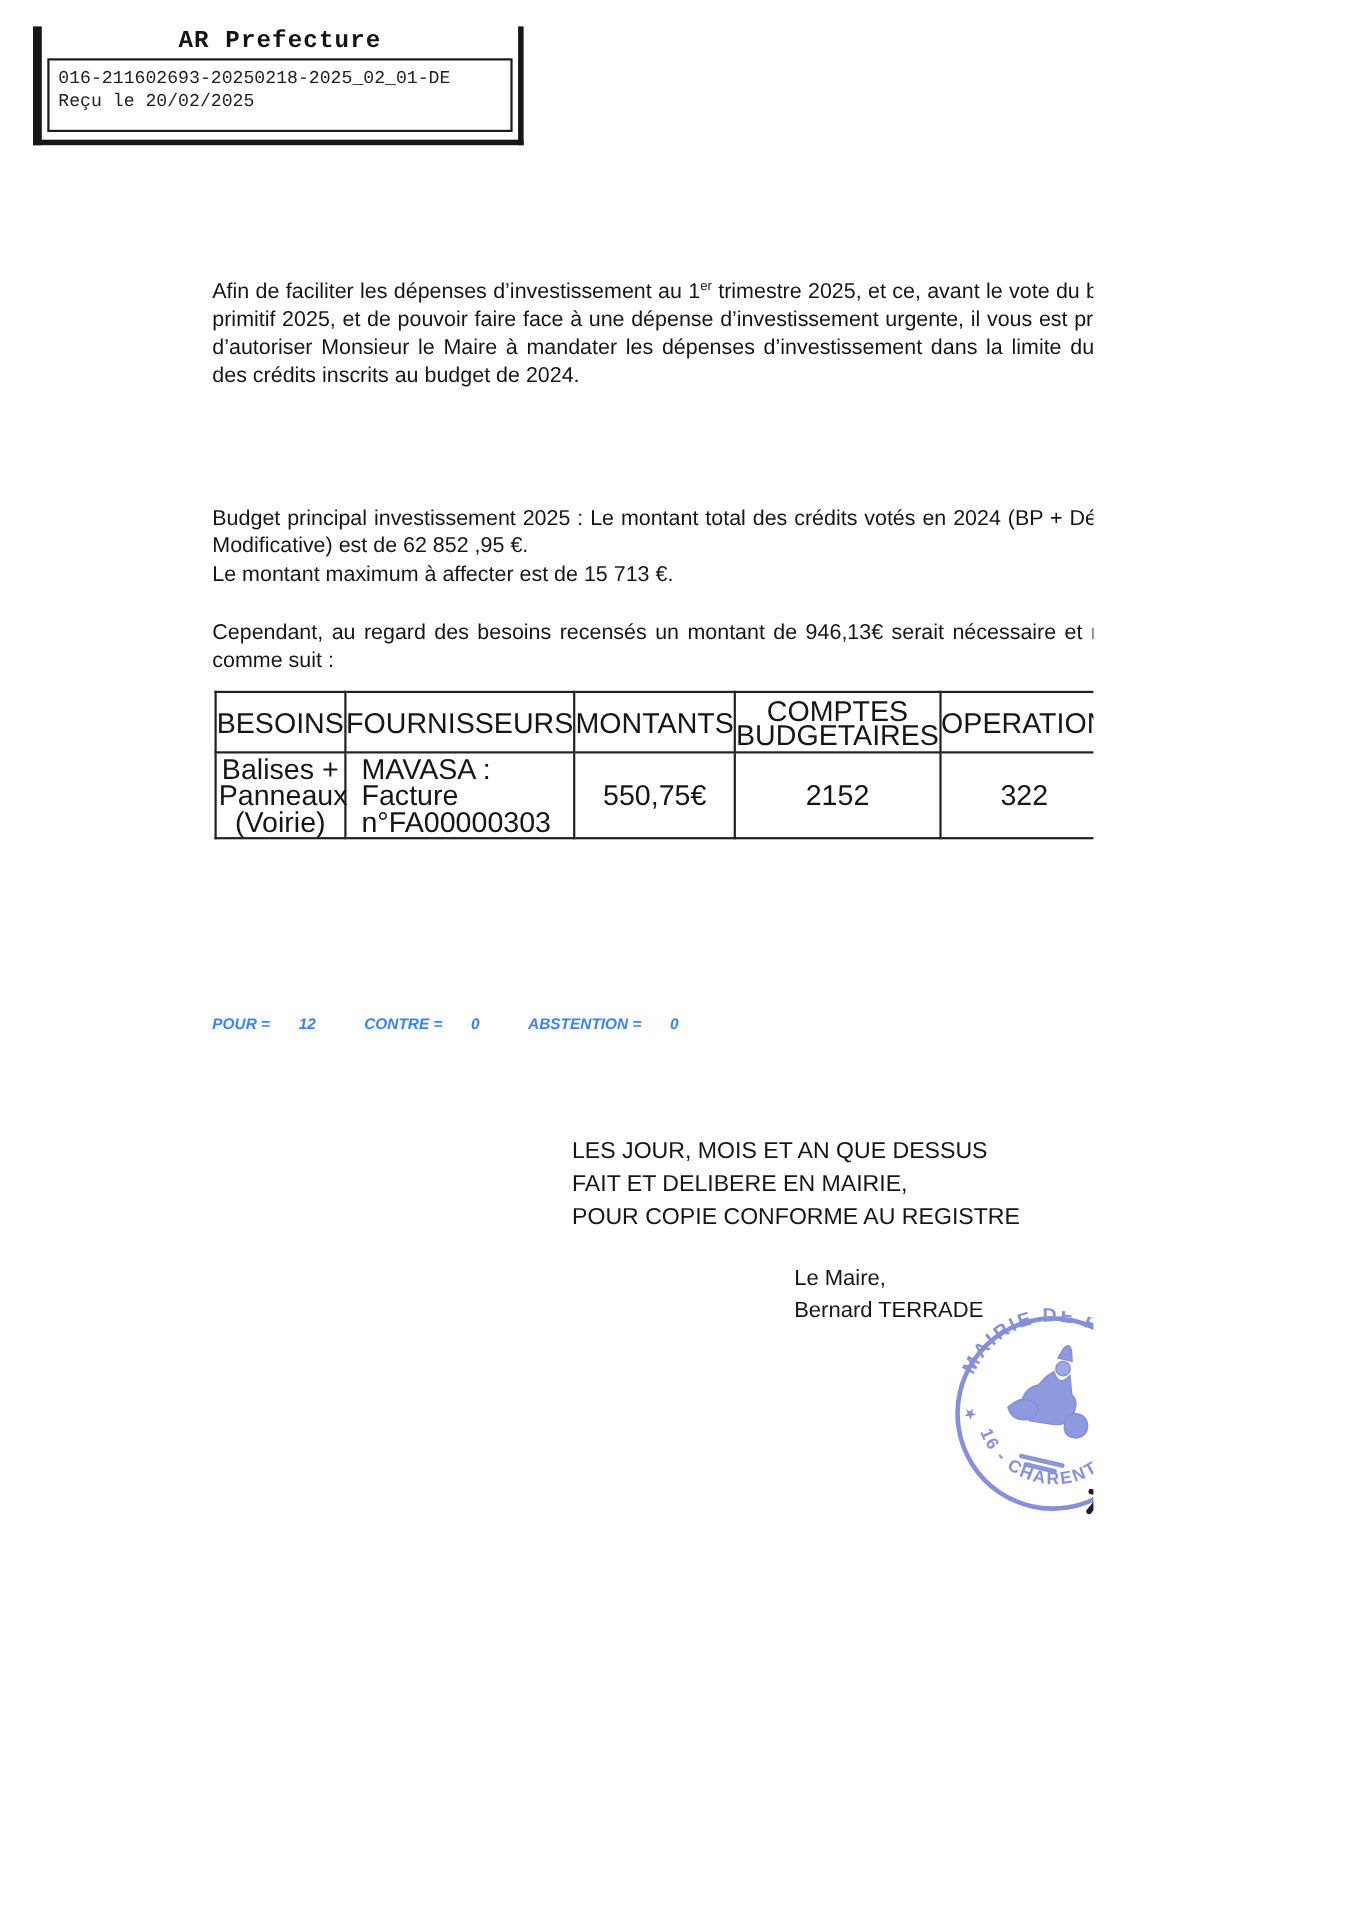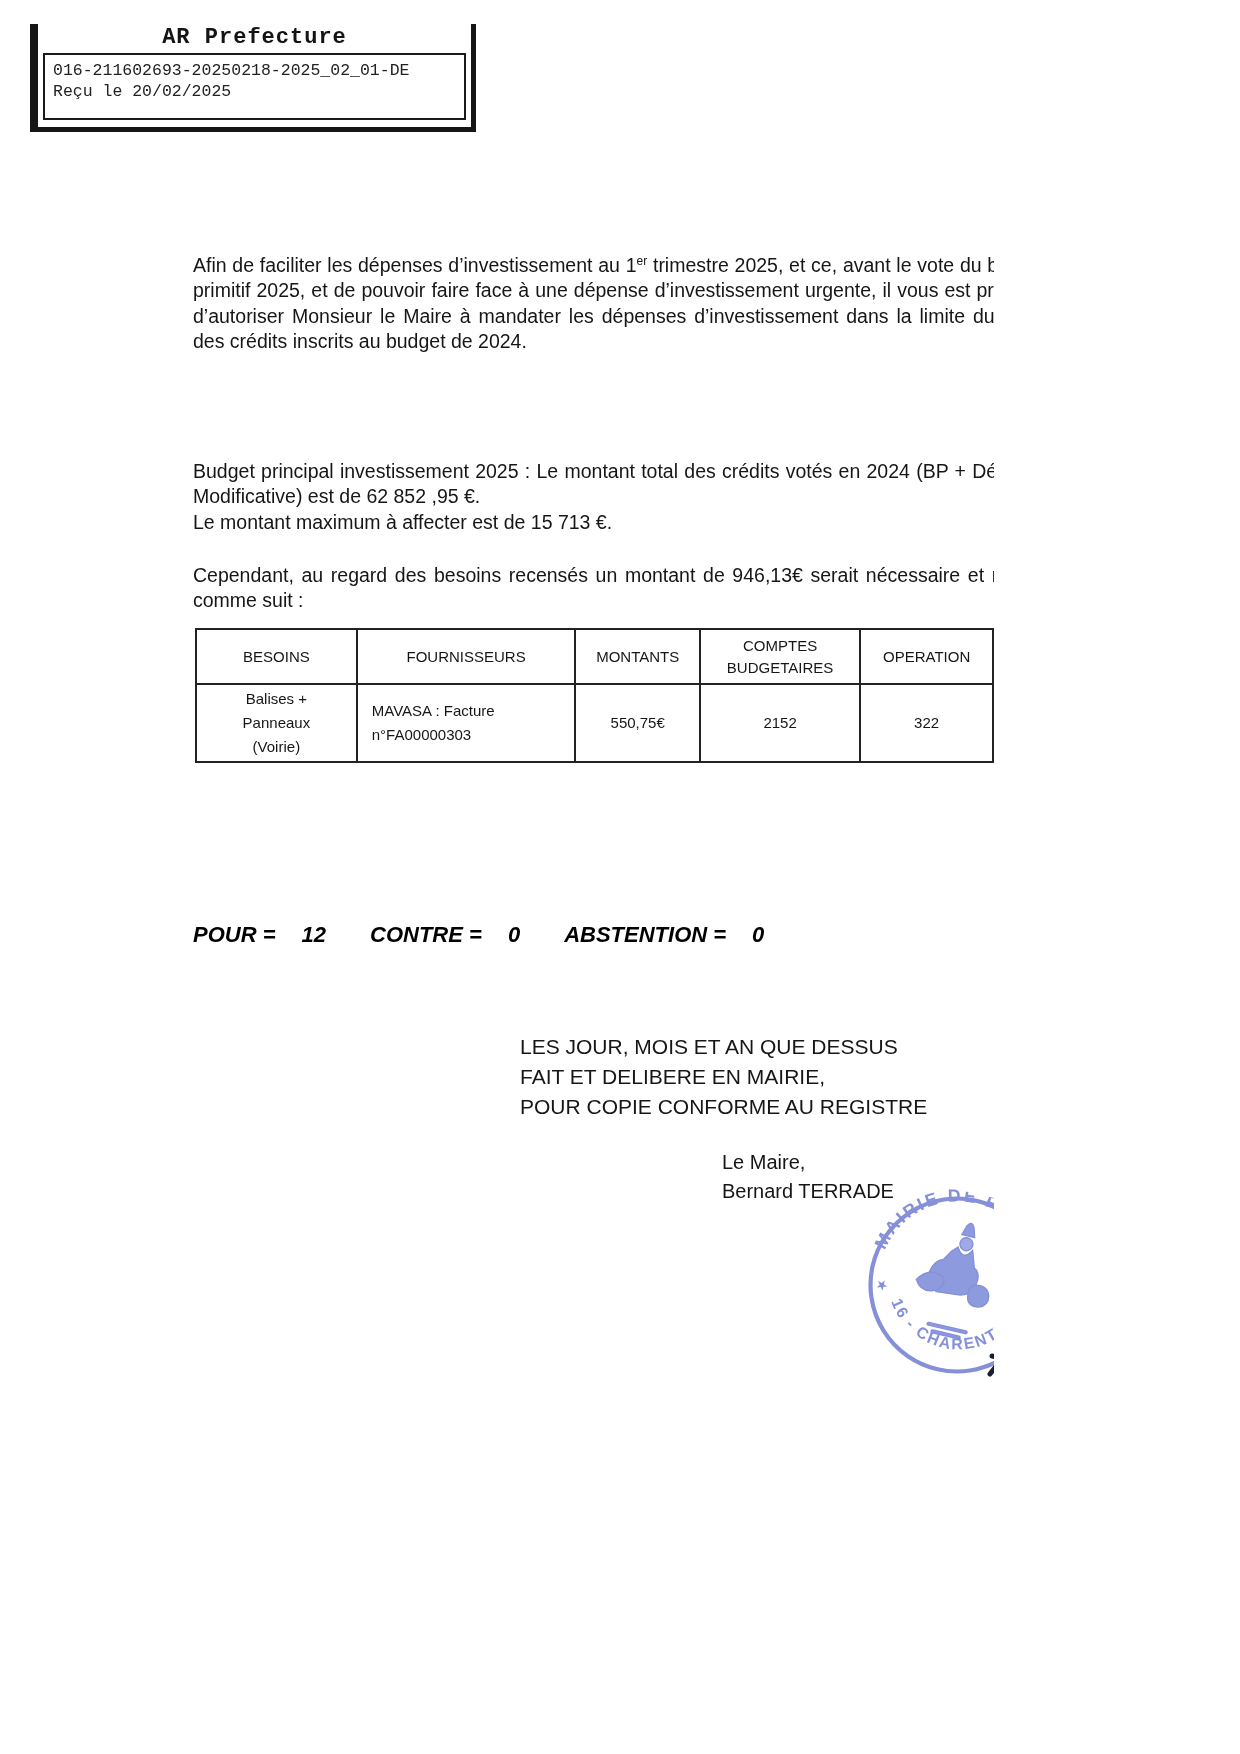--- a/index.html
+++ b/index.html
@@ -39,41 +39,41 @@
     font-size:19.5px;line-height:25.4px;
     text-align:justify;color:#161616;
   }
   .para.nojust{text-align:left;}
   sup{font-size:12px;vertical-align:super;line-height:0;}
 
   
   .alloc-table{
     position:absolute;left:195px;top:628px;
     border-collapse:collapse;table-layout:fixed;
-    font-size:15px;color:#161616;
+    font-size:26px;color:#161616;
   }
   .alloc-table th,.alloc-table td{
     border:2px solid #222;
     text-align:center;vertical-align:middle;
     font-weight:normal;padding:0;
   }
   .alloc-table th{height:53px;line-height:22px;}
   .alloc-table td{height:76px;line-height:24px;}
   .col-besoins{width:176px;}
   .col-fournisseurs{width:235px;}
   .col-montants{width:131px;}
   .col-comptes{width:169px;}
   .col-operation{width:140px;}
   .cell-narrow{max-width:112px;margin:0 auto;}
   .cell-left{max-width:185px;text-align:left;margin-left:14px;}
 
   
   .vote-line{
     position:absolute;left:193px;top:922px;
-    font-size:22px;font-weight:bold;font-style:italic;color:#000000;
+    font-size:14px;font-weight:bold;font-style:italic;color:#3b82f6;
     white-space:nowrap;
   }
   .vote-line .lbl{margin-right:26px;}
   .vote-line .val{margin-right:44px;}
   .vote-line .val:last-child{margin-right:0;}
 
   
   .closing{
     position:absolute;left:520px;top:1032px;
     font-size:21px;line-height:30px;color:#161616;

